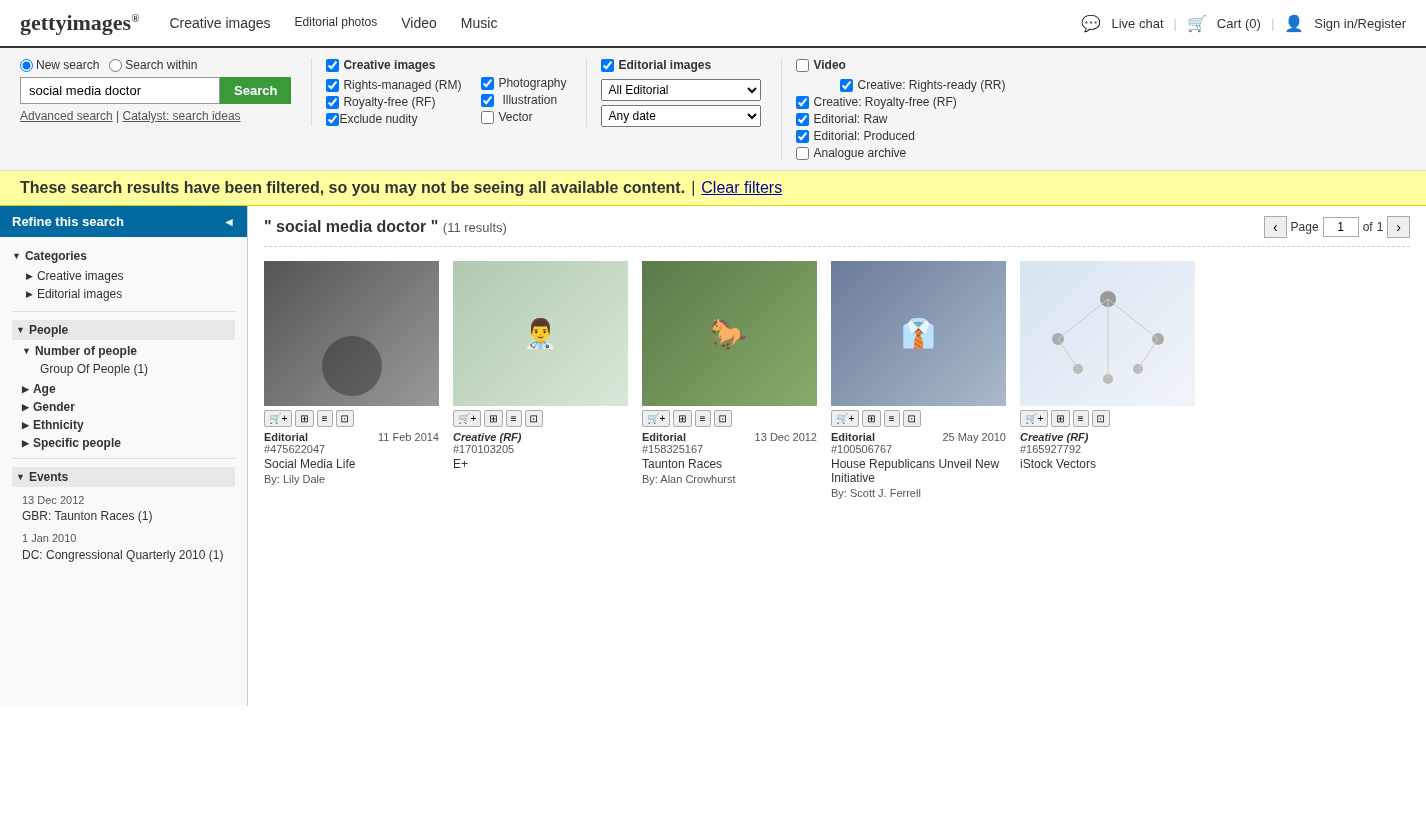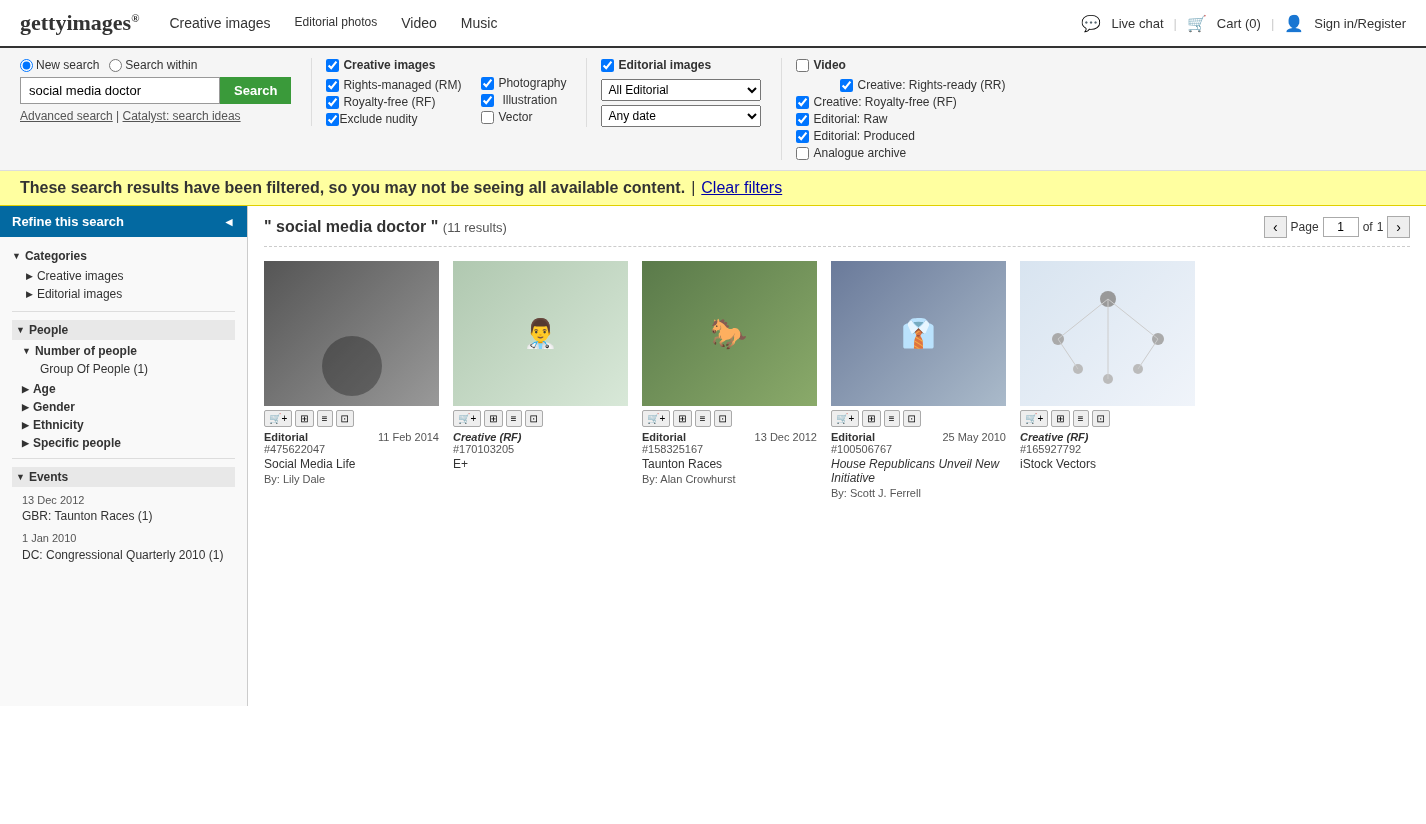--- a/index.html
+++ b/index.html
@@ -322,21 +322,21 @@
           <button style="background:#eee; border:1px solid #aaa; padding:2px 4px; font-size:10px; cursor:pointer; border-radius:2px;">⊞</button>
           <button style="background:#eee; border:1px solid #aaa; padding:2px 4px; font-size:10px; cursor:pointer; border-radius:2px;">≡</button>
           <button style="background:#eee; border:1px solid #aaa; padding:2px 4px; font-size:10px; cursor:pointer; border-radius:2px;">⊡</button>
         </div>
         <div style="font-size:11px;">
           <div style="display:flex; justify-content:space-between;">
             <span style="font-weight:bold;">Editorial</span>
             <span style="color:#555;">25 May 2010</span>
           </div>
           <div style="color:#555;">#100506767</div>
-          <div style="font-size:12px; margin-top:2px;font-style:italic;">House Republicans Unveil New Initiative</div>
+          <div style="font-size:12px; margin-top:2px;">House Republicans Unveil New Initiative</div>
           <div style="color:#555; font-size:11px; margin-top:2px;">By: Scott J. Ferrell</div>
         </div>
       </div>
 
       <div style="width:175px;">
         <div style="width:175px; height:145px; background:#d0dce8; overflow:hidden; cursor:pointer; display:flex; align-items:center; justify-content:center;">
           <div style="width:100%; height:100%; background:linear-gradient(135deg,#d8e4f0 0%,#f0f4fa 100%); display:flex; align-items:center; justify-content:center; position:relative;">
 
             <svg width="160" height="130" viewBox="0 0 160 130">
               <circle cx="80" cy="30" r="8" fill="#999"></circle>

